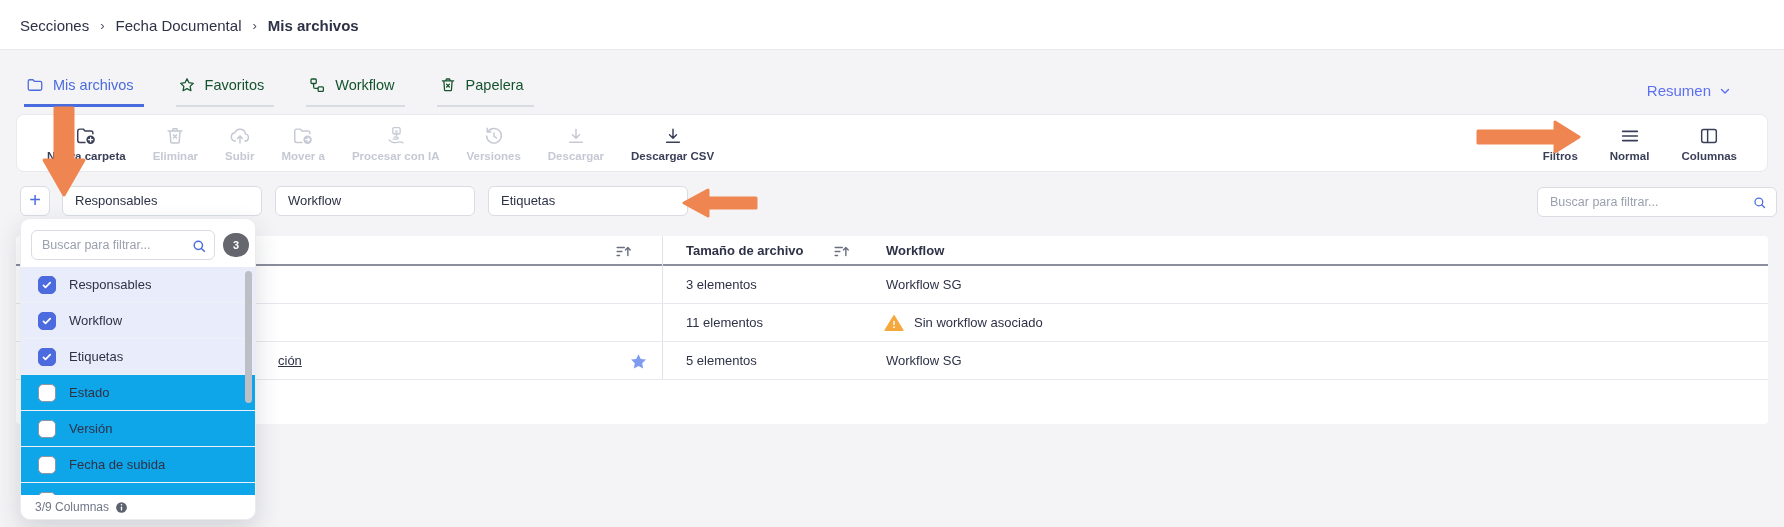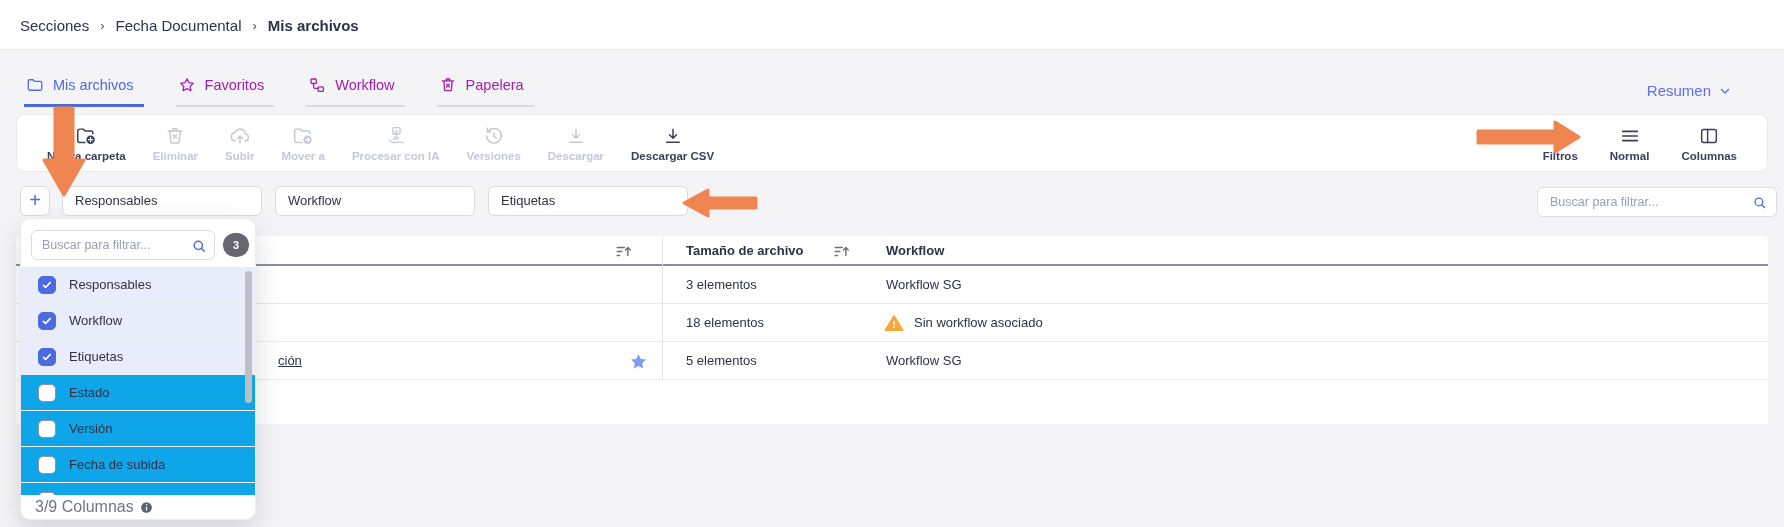--- a/index.html
+++ b/index.html
@@ -9,21 +9,21 @@
 
   
   .topbar { position:absolute; left:0; top:0; width:1784px; height:50px; background:#ffffff; border-bottom:1px solid #e9eaee; }
   .breadcrumb { position:absolute; left:20px; top:0; height:50px; display:flex; align-items:center; gap:11px; font-size:15px; color:#2e3247; }
   .crumb { cursor:default; }
   .crumb.last { font-weight:700; }
   .crumb-sep { color:#4a4f63; font-size:13px; }
 
   
   .tabs { position:absolute; left:24px; top:76px; display:flex; gap:32px; }
-  .tab { display:flex; align-items:center; gap:9px; padding:0 10px 11px 2px; font-size:14.5px; font-weight:500; color:#a21caf; border-bottom:2px solid #d9dbe2; cursor:pointer; }
+  .tab { display:flex; align-items:center; gap:9px; padding:0 10px 11px 2px; font-size:14.5px; font-weight:500; color:#14532d; border-bottom:2px solid #d9dbe2; cursor:pointer; }
   .tab.active { color:#4a6bdd; border-bottom:3px solid #4a6bdd; padding-bottom:10px; }
   .tab svg { width:18px; height:18px; }
 
   .summary-link { position:absolute; right:52px; top:82px; display:flex; align-items:center; gap:7px; color:#5b6ff0; font-size:15px; cursor:pointer; }
 
   
   .toolbar { position:absolute; left:16px; top:114px; width:1752px; height:58px; background:#fff; border:1px solid #e9eaee; border-radius:8px; display:flex; align-items:center; justify-content:space-between; padding:0 30px; }
   .tb-group { display:flex; align-items:flex-end; gap:27px; }
   .tb-group.right { gap:32px; }
   .tb-item { display:flex; flex-direction:column; align-items:center; gap:3px; color:#3a3f58; cursor:pointer; }
@@ -64,21 +64,21 @@
   .cp-badge { position:absolute; left:202px; top:14px; min-width:26px; height:24px; border-radius:12px; background:#66666f; color:#fff; font-size:11px; font-weight:700; display:flex; align-items:center; justify-content:center; }
   .cp-list { position:absolute; left:0; top:48px; width:100%; height:234px; overflow:hidden; }
   .cp-option { display:flex; align-items:center; gap:13px; height:36px; padding-left:17px; border-bottom:1px solid #eef0f4; background:#0ea5e9; cursor:pointer; }
   .cp-option.checked { background:#e9ecfa; }
   .cp-check { width:18px; height:18px; border-radius:5px; border:1.5px solid #8f95a3; background:#fff; flex:none; position:relative; }
   .cp-option.checked .cp-check { background:#4b6bdf; border-color:#4b6bdf; }
   .cp-check svg { position:absolute; left:1px; top:1px; width:14px; height:14px; display:none; }
   .cp-option.checked .cp-check svg { display:block; }
   .cp-label { font-size:13px; color:#2e3247; }
   .cp-scrollbar { position:absolute; right:3px; top:52px; width:7px; height:132px; border-radius:4px; background:#bcbfc6; }
-  .cp-footer { position:absolute; left:0; bottom:0; width:100%; height:24px; background:#fff; border-radius:0 0 10px 10px; display:flex; align-items:center; gap:6px; padding-left:14px; font-size:16px; color:#707687; }
+  .cp-footer { position:absolute; left:0; bottom:0; width:100%; height:24px; background:#fff; border-radius:0 0 10px 10px; display:flex; align-items:center; gap:6px; padding-left:14px; font-size:12px; color:#707687; }
   .info-icon { width:13px; height:13px; }
 
   
   .arrow { position:absolute; z-index:10; color:#ef8550; }
   .arrow svg { display:block; }
 </style>
 </head>
 <body>
 
 <div id="app">
@@ -246,21 +246,21 @@
           <path d="M17.5 17V7M14.5 10l3-3 3 3"></path>
         </svg>
       <span class="t-col-label" style="left:870px">Workflow</span>
     </div>
     <div class="t-divider"></div>
     <div class="t-row">
       <span class="cell size">3 elementos</span>
       <span class="cell wf">Workflow SG</span>
     </div>
     <div class="t-row">
-      <span class="cell size">18 elementos</span>
+      <span class="cell size">11 elementos</span>
       <svg class="warn-icon" viewBox="0 0 24 24">
           <path d="M12 3.4L22.4 20.6H1.6Z" fill="#f4a83d" stroke="#f4a83d" stroke-width="2" stroke-linejoin="round"></path>
           <rect x="11.2" y="9.4" width="1.7" height="5.2" rx="0.85" fill="#fff"></rect>
           <circle cx="12.05" cy="17" r="1.05" fill="#fff"></circle>
         </svg>
       <span class="cell wf-warn">Sin workflow asociado</span>
     </div>
     <div class="t-row">
       <span class="name-link">ción</span>
       <svg class="fav-star" viewBox="0 0 24 24" fill="currentColor">

